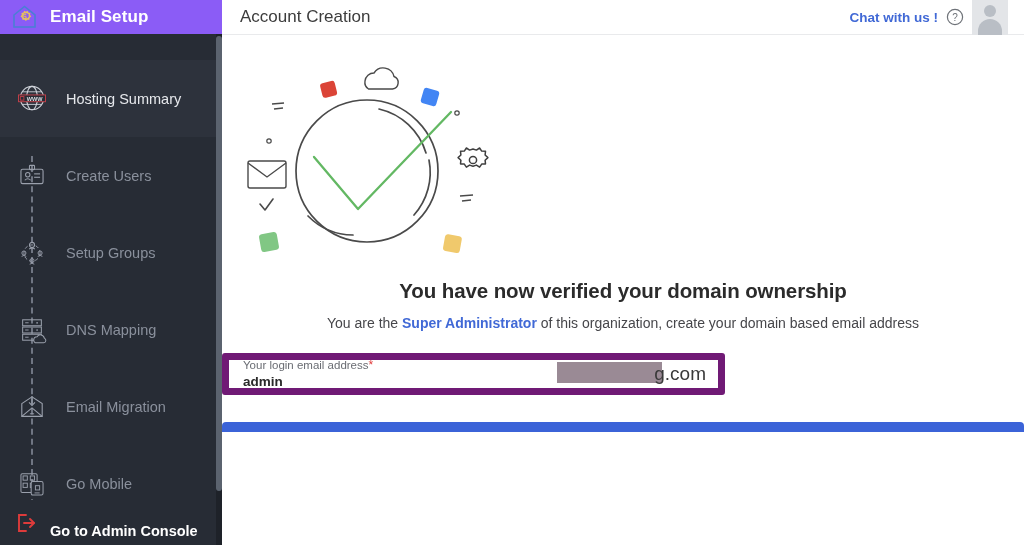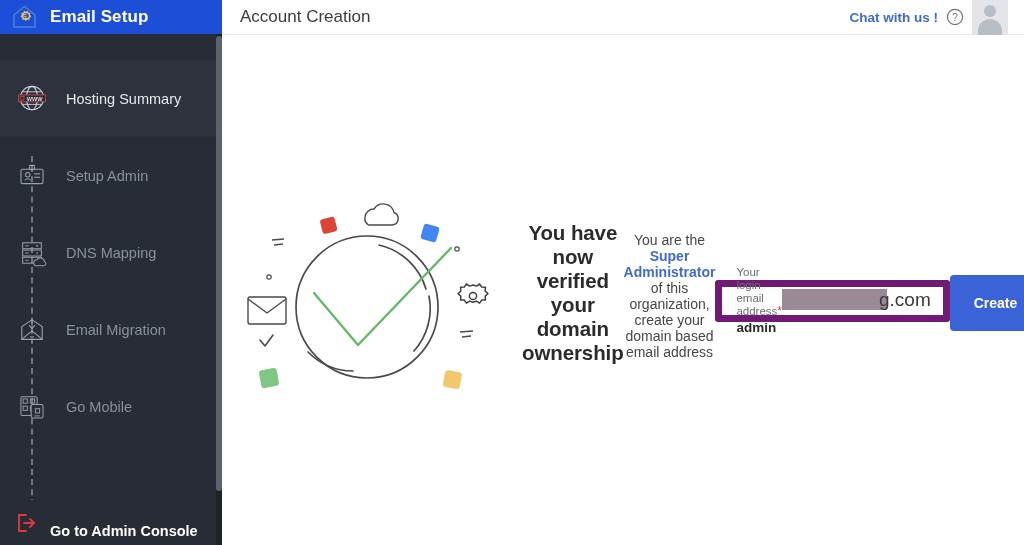--- a/index.html
+++ b/index.html
@@ -21,21 +21,21 @@
   .sidebar {
     position: relative;
     width: 222px;
     height: 545px;
     background: #272c35;
     flex: 0 0 222px;
     overflow: hidden;
   }
   .sidebar-header {
     height: 34px;
-    background: #1d4ed8;
+    background: #8b5cf6;
     display: flex;
     align-items: center;
     padding-left: 11px;
     gap: 12px;
   }
   .logo-mark { width: 27px; height: 26px; flex: 0 0 27px; }
   .brand-title {
     color: #ffffff;
     font-size: 17px;
     font-weight: bold;
@@ -177,22 +177,21 @@
     left: 6px; top: 19px;
     width: 24px; height: 20px;
     border-radius: 12px 12px 0 0;
     background: #b9bec5;
   }
 
   .content {
     position: relative;
     height: 509px;
     display: flex;
-    flex-direction: row;
-    align-items: center;
+    flex-direction: column;
   }
 
   .illus { margin-top: 18px; width: 300px; height: 220px; }
 
   .headline {
     margin-top: 6px;
     font-size: 20.5px;
     font-weight: bold;
     color: #2b2b2b;
     letter-spacing: -.1px;
@@ -309,23 +308,39 @@
         <span class="nav-icon">
           <svg viewBox="0 0 40 40" width="34" height="34">
             <rect x="7" y="12" width="26" height="17" rx="2" fill="none" stroke="#9aa0ac" stroke-width="1.3"></rect>
             <rect x="17" y="7.5" width="6" height="5" rx="1" fill="none" stroke="#9aa0ac" stroke-width="1.2"></rect>
             <circle cx="15" cy="18.5" r="2.6" fill="none" stroke="#9aa0ac" stroke-width="1.2"></circle>
             <path d="M11.5 25 q3.5-3.5 7 0" fill="none" stroke="#9aa0ac" stroke-width="1.2"></path>
             <line x1="22.5" y1="17.5" x2="29.5" y2="17.5" stroke="#9aa0ac" stroke-width="1.3"></line>
             <line x1="22.5" y1="21.5" x2="29.5" y2="21.5" stroke="#9aa0ac" stroke-width="1.3"></line>
           </svg>
         </span>
-        <span class="nav-label">Setup Admin</span>
-      </div>
-
+        <span class="nav-label">Create Users</span>
+      </div>
+
+      <div class="nav-item">
+        <span class="nav-icon">
+          <svg viewBox="0 0 40 40" width="34" height="34">
+            <circle cx="20" cy="20" r="9.5" fill="none" stroke="#9aa0ac" stroke-width="1.1" stroke-dasharray="4 3"></circle>
+            <circle cx="20" cy="10.5" r="3" fill="none" stroke="#9aa0ac" stroke-width="1.2"></circle>
+            <path d="M16.7 15.5 q3.3-3 6.6 0" fill="none" stroke="#9aa0ac" stroke-width="1.2"></path>
+            <circle cx="10.5" cy="20" r="2.4" fill="none" stroke="#9aa0ac" stroke-width="1.1"></circle>
+            <path d="M7.8 24 q2.7-2.4 5.4 0" fill="none" stroke="#9aa0ac" stroke-width="1.1"></path>
+            <circle cx="29.5" cy="20" r="2.4" fill="none" stroke="#9aa0ac" stroke-width="1.1"></circle>
+            <path d="M26.8 24 q2.7-2.4 5.4 0" fill="none" stroke="#9aa0ac" stroke-width="1.1"></path>
+            <circle cx="20" cy="29" r="2.4" fill="none" stroke="#9aa0ac" stroke-width="1.1"></circle>
+            <path d="M17.3 33.2 q2.7-2.4 5.4 0" fill="none" stroke="#9aa0ac" stroke-width="1.1"></path>
+          </svg>
+        </span>
+        <span class="nav-label">Setup Groups</span>
+      </div>
 
       <div class="nav-item">
         <span class="nav-icon">
           <svg viewBox="0 0 40 40" width="34" height="34">
             <rect x="9" y="8" width="22" height="7" fill="none" stroke="#9aa0ac" stroke-width="1.2"></rect>
             <rect x="9" y="16.5" width="22" height="7" fill="none" stroke="#9aa0ac" stroke-width="1.2"></rect>
             <rect x="9" y="25" width="22" height="7" fill="none" stroke="#9aa0ac" stroke-width="1.2"></rect>
             <line x1="12" y1="11.5" x2="16" y2="11.5" stroke="#9aa0ac" stroke-width="1.1"></line>
             <line x1="12" y1="20" x2="16" y2="20" stroke="#9aa0ac" stroke-width="1.1"></line>
             <line x1="12" y1="28.5" x2="16" y2="28.5" stroke="#9aa0ac" stroke-width="1.1"></line>

